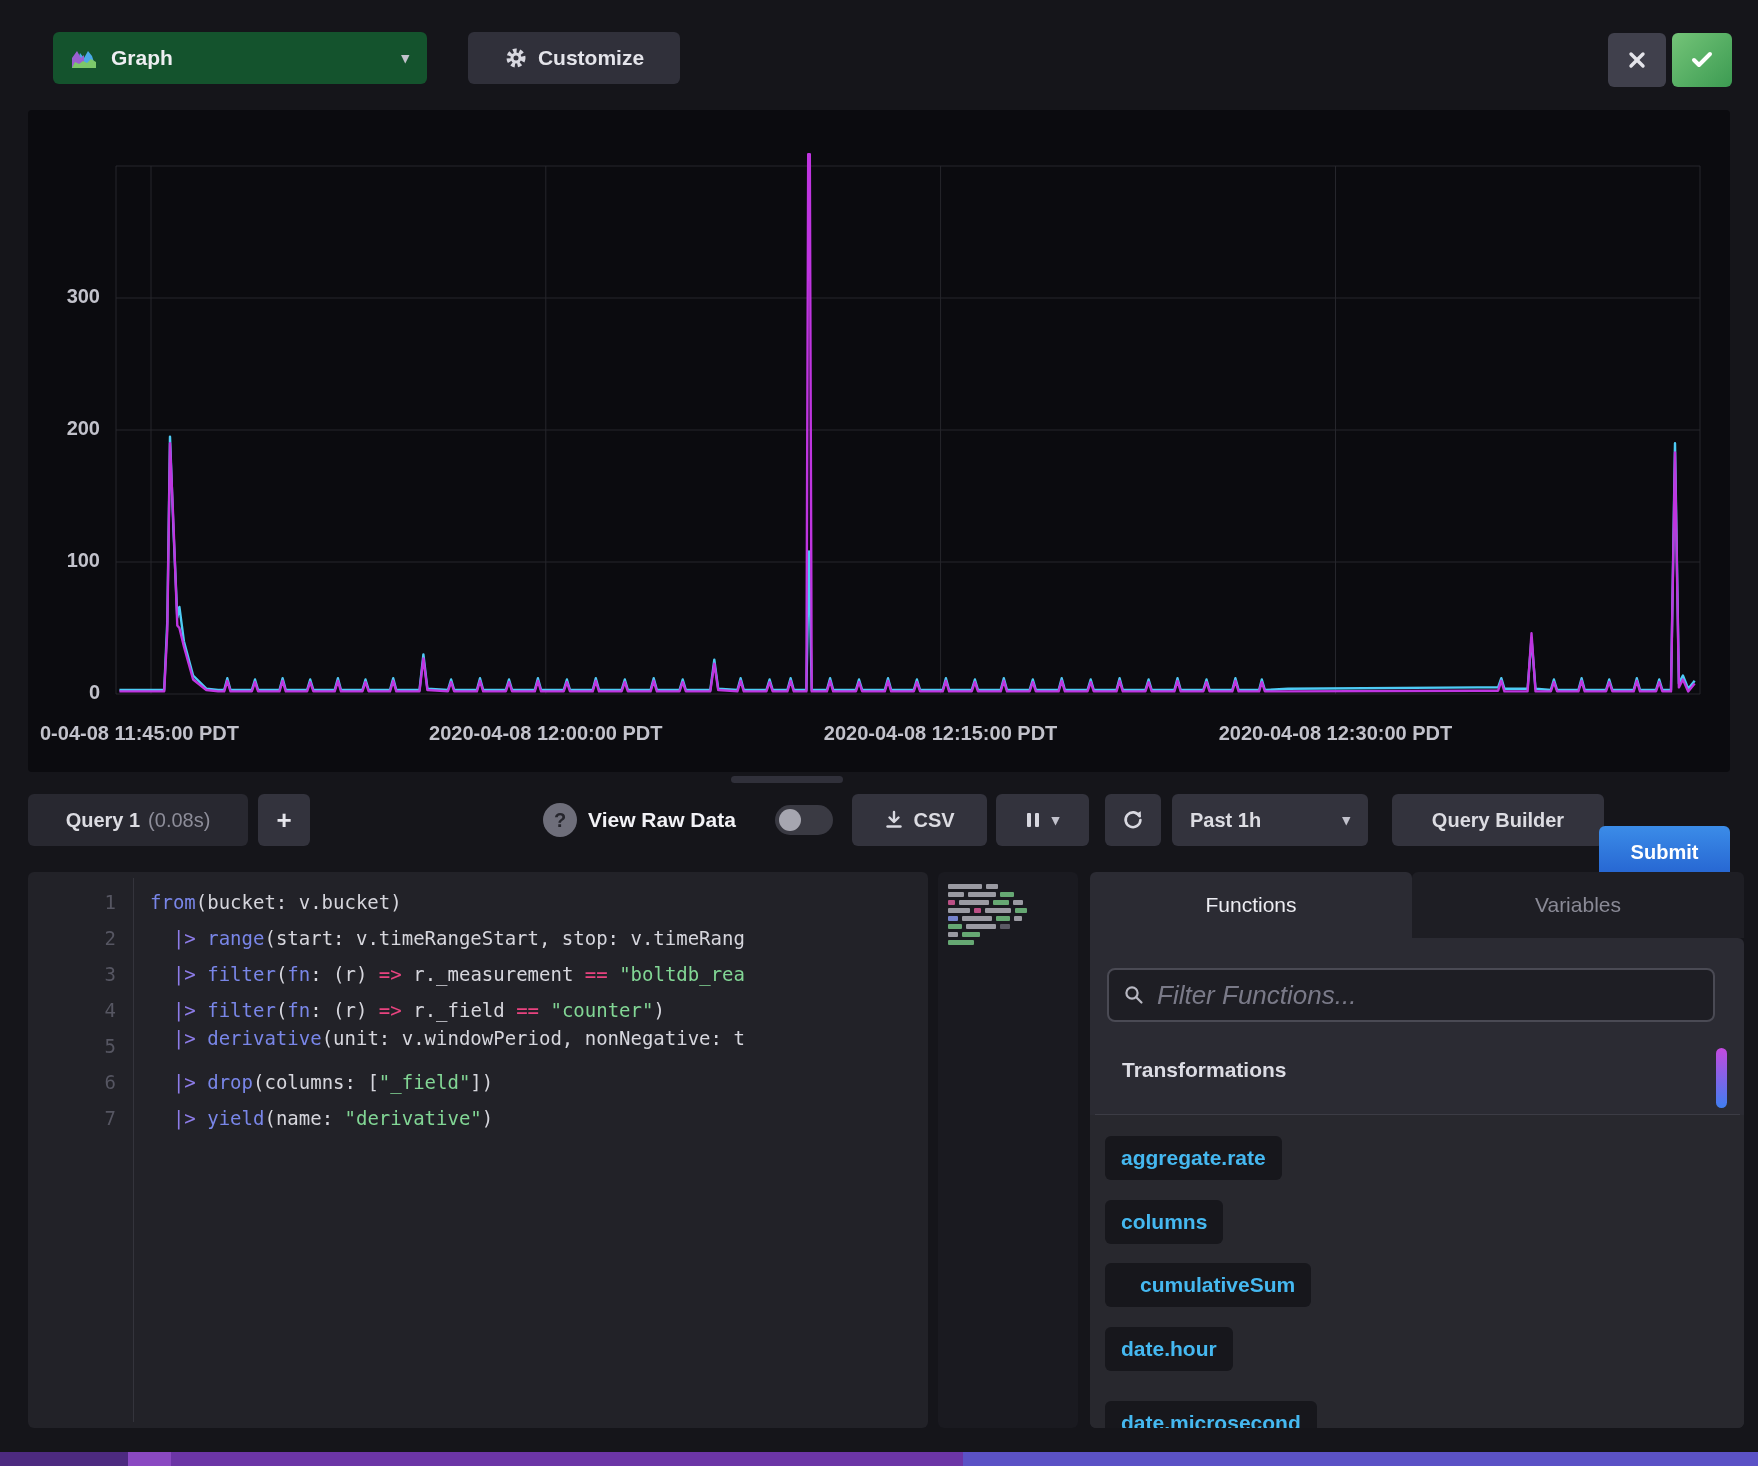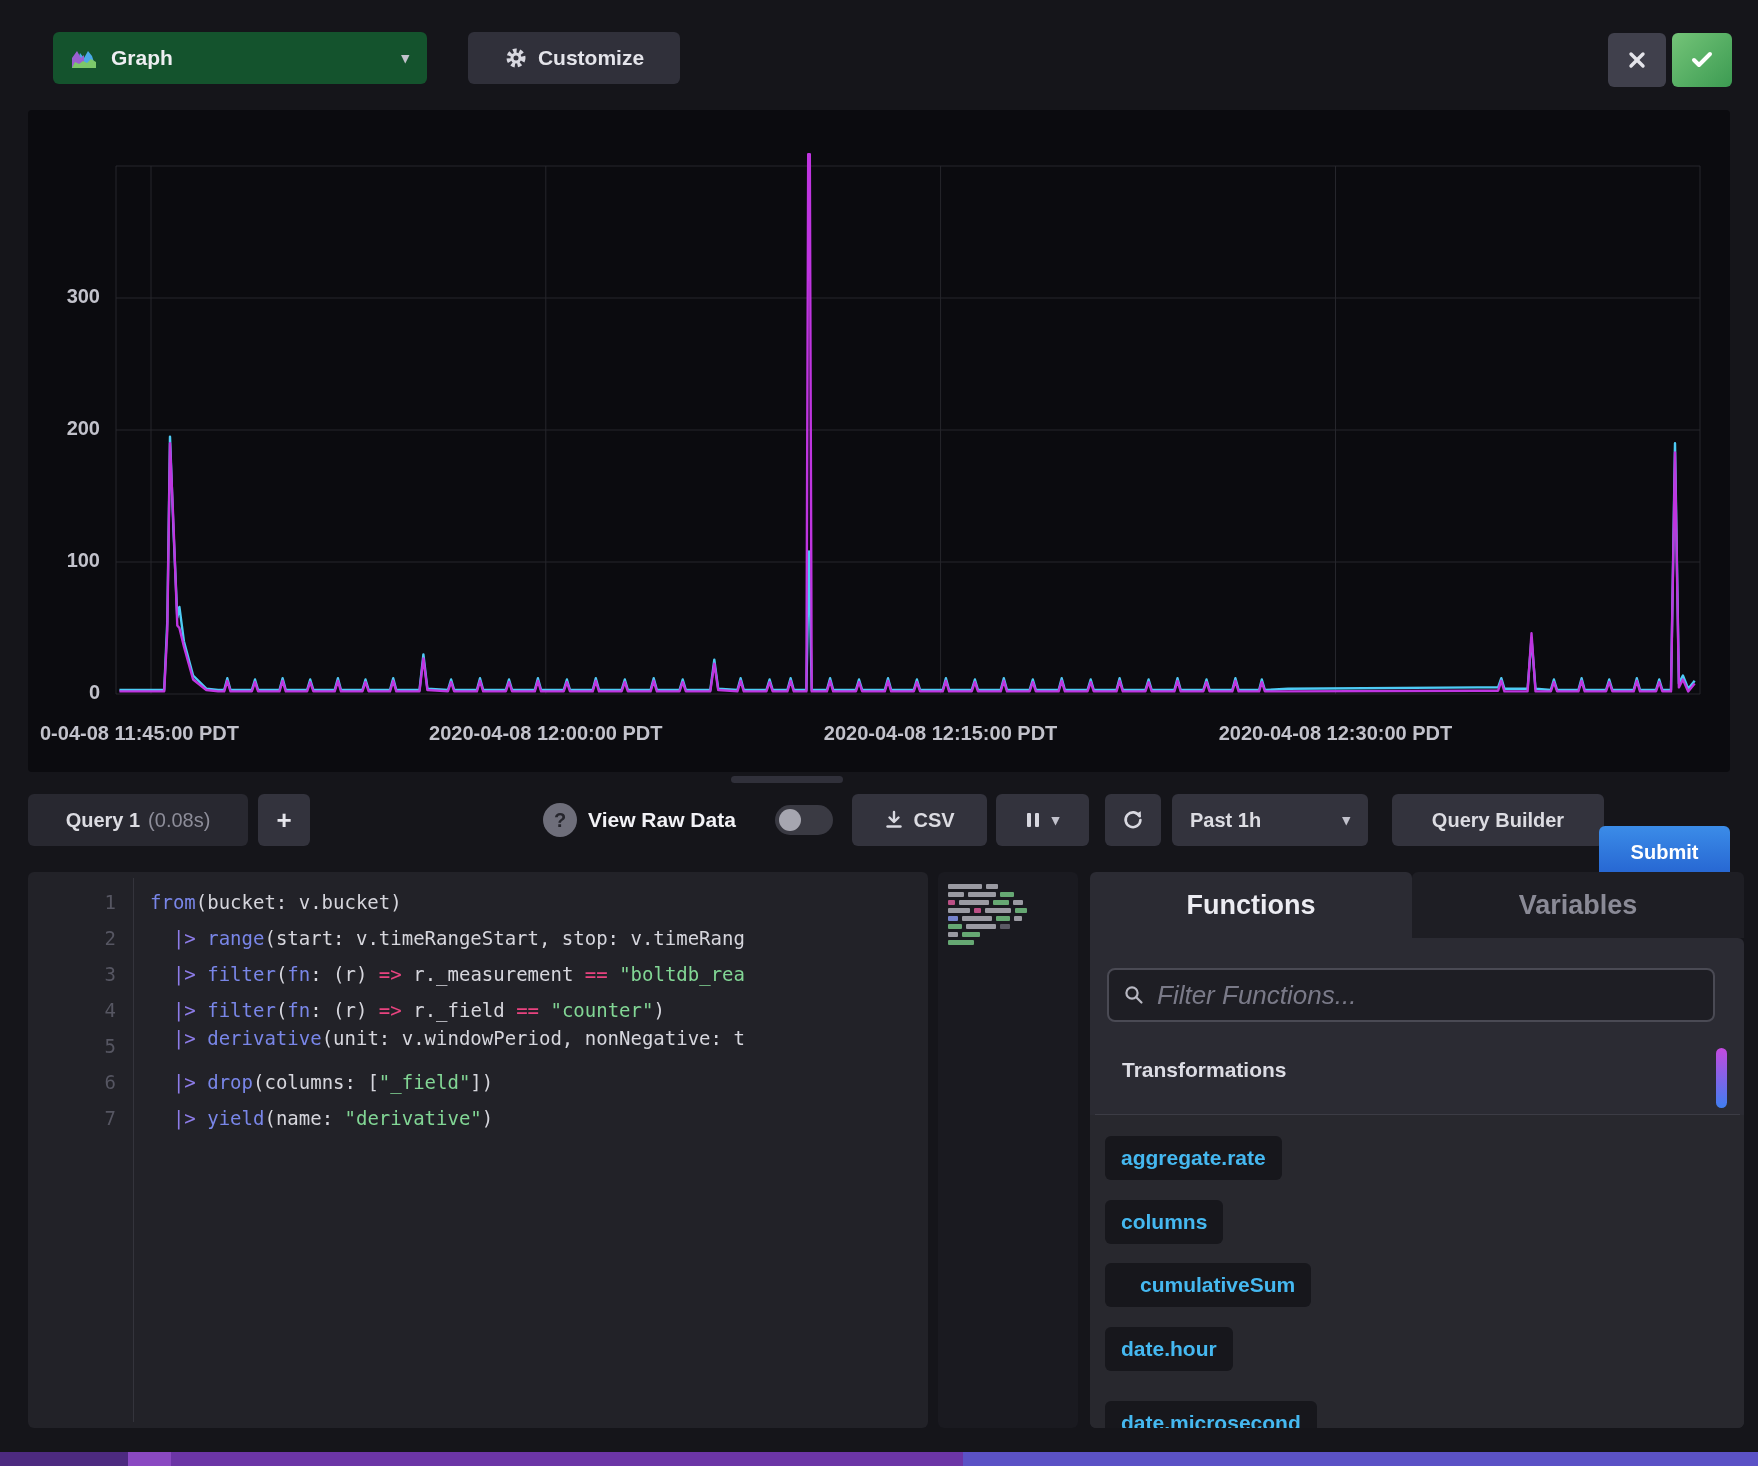--- a/index.html
+++ b/index.html
@@ -46,21 +46,21 @@
   .cc{left:122px;width:770px;overflow:hidden;color:#d6d6dd;}
   .tok-fn{color:#7986e8;} .tok-pipe{color:#8d7ce8;} .tok-op{color:#e8437f;} .tok-str{color:#82d695;} .tok-txt{color:#d6d6dd;}
   
   #mini{position:absolute;left:938px;top:872px;width:140px;height:556px;background:#1a1a20;border-radius:6px;overflow:hidden;}
   .mrow{position:absolute;left:10px;height:5px;display:flex;gap:4px;}
   .mrow i{display:block;height:5px;border-radius:1px;}
   .mc-g{background:#9a9aa2;} .mc-G{background:#66a873;} .mc-p{background:#bb4f85;} .mc-b{background:#7582cc;} .mc-d{background:#5a5a64;}
   
   #rpanel{position:absolute;left:1090px;top:872px;width:654px;height:556px;}
   .tab{position:absolute;top:0;height:66px;display:flex;align-items:center;justify-content:center;
-       font-size:27px;font-weight:bold;border-radius:6px 6px 0 0;cursor:pointer;}
+       font-size:21px;font-weight:normal;border-radius:6px 6px 0 0;cursor:pointer;}
   .tab-active{left:0;width:322px;background:#2b2b33;color:#ececf2;}
   .tab-idle{left:322px;width:332px;background:#1e1e24;color:#8a8a96;}
   #fcontent{position:absolute;left:0;top:66px;width:654px;height:490px;background:#2b2b33;
             border-radius:0 6px 6px 6px;overflow:hidden;}
   .finput{position:absolute;left:17px;top:30px;width:608px;height:54px;box-sizing:border-box;
           background:#1e1e24;border:2px solid #4a4a54;border-radius:8px;display:flex;align-items:center;padding:0 14px;gap:10px;}
   .finput input{flex:1;background:transparent;border:none;outline:none;color:#c8c8d2;
                 font-style:italic;font-size:26px;font-family:"Liberation Sans",sans-serif;}
   .finput input::placeholder{color:#7a7a88;}
   .sec-title{position:absolute;left:32px;top:120px;color:#dcdce4;font-size:21px;font-weight:bold;}

